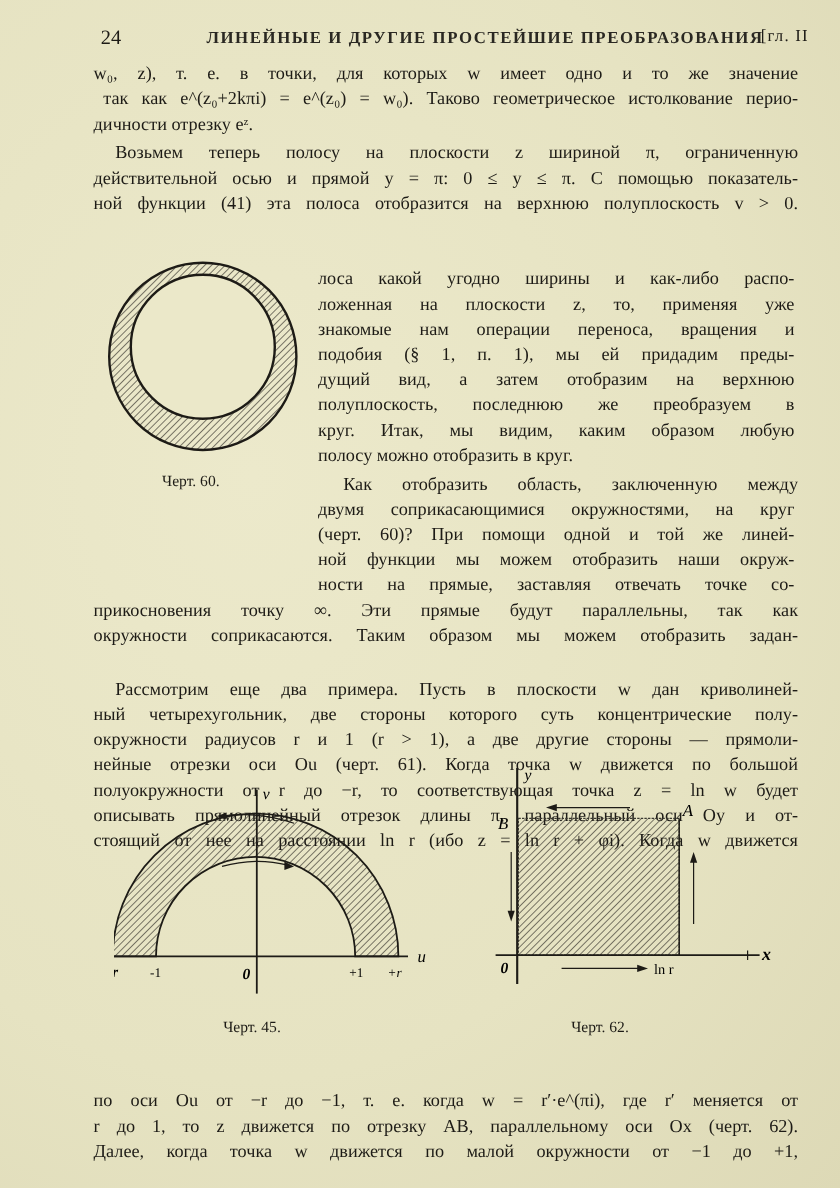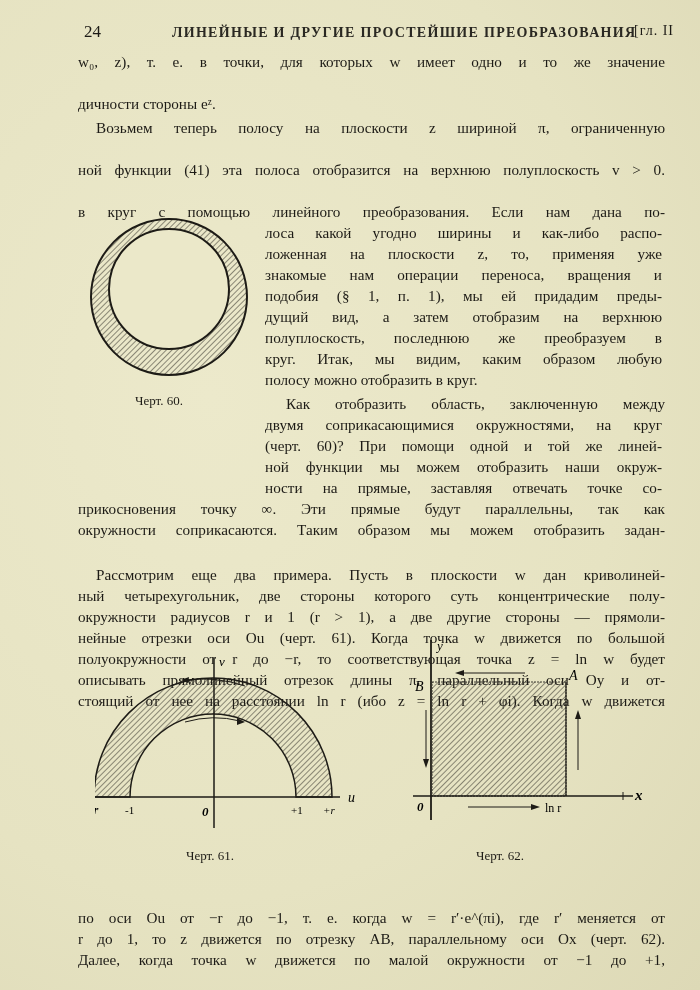--- a/index.html
+++ b/index.html
@@ -29,25 +29,26 @@
 
 <div class="page">
 
   <div class="running-head">
     <span class="page-num">24</span>
     <span class="head-title">ЛИНЕЙНЫЕ И ДРУГИЕ ПРОСТЕЙШИЕ ПРЕОБРАЗОВАНИЯ</span>
     <span class="head-chapter">[гл. II</span>
   </div>
 
   <div class="line full just" style="top:52px">w₀, z), т. е. в точки, для которых w имеет одно и то же значение</div>
-  <div class="line" style="top:94px; left:78px">дичности стороны eᶻ.</div>
+  <div class="line full just" style="top:73px; left:86px; width:579px">так как e^(z₀+2kπi) = e^(z₀) = w₀). Таково геометрическое истолкование перио-</div>
+  <div class="line" style="top:94px; left:78px">дичности отрезку eᶻ.</div>
 
   <div class="line just" style="top:118px; left:96px; width:569px">Возьмем теперь полосу на плоскости z шириной π, ограниченную</div>
+  <div class="line full just" style="top:139px">действительной осью и прямой y = π: 0 ≤ y ≤ π. С помощью показатель-</div>
   <div class="line full just" style="top:160px">ной функции (41) эта полоса отобразится на верхнюю полуплоскость v &gt; 0.</div>
-  <div class="line full just" style="top:202px">в круг с помощью линейного преобразования. Если нам дана по-</div>
 
   <div class="line narrow just" style="top:223px">лоса какой угодно ширины и как-либо распо-</div>
   <div class="line narrow just" style="top:244px">ложенная на плоскости z, то, применяя уже</div>
   <div class="line narrow just" style="top:265px">знакомые нам операции переноса, вращения и</div>
   <div class="line narrow just" style="top:286px">подобия (§ 1, п. 1), мы ей придадим преды-</div>
   <div class="line narrow just" style="top:307px">дущий вид, а затем отобразим на верхнюю</div>
   <div class="line narrow just" style="top:328px">полуплоскость, последнюю же преобразуем в</div>
   <div class="line narrow just" style="top:349px">круг. Итак, мы видим, каким образом любую</div>
   <div class="line narrow" style="top:370px">полосу можно отобразить в круг.</div>
 
@@ -109,21 +110,21 @@
       <polygon points="150,72 142,68 142,75" fill="#1d1b16"></polygon>
       <text x="124" y="16" font-size="13" font-style="italic">v</text>
       <text x="253" y="152" font-size="14" font-style="italic">u</text>
       <text x="-6" y="164" font-size="13" font-weight="bold" font-style="italic">-r</text>
       <text x="30" y="164" font-size="11">-1</text>
       <text x="107" y="166" font-size="13" font-style="italic" font-weight="bold">0</text>
       <text x="196" y="164" font-size="11">+1</text>
       <text x="228" y="164" font-size="11" font-style="italic">+r</text>
     </svg>
   </div>
-  <div class="caption" style="left:186px; top:848px">Черт. 61.</div>
+  <div class="caption" style="left:186px; top:848px">Черт. 45.</div>
 
   <div class="fig" style="left:395px; top:640px; width:260px; height:185px;">
     <svg width="260" height="185" viewBox="0 0 260 185">
       <defs>
         <pattern id="hatch62" width="4" height="4" patternUnits="userSpaceOnUse" patternTransform="rotate(45)">
           <line x1="0" y1="0" x2="0" y2="4" stroke="#2a2822" stroke-width="1"></line>
         </pattern>
       </defs>
 
       <line x1="36" y1="0" x2="36" y2="180" stroke="#1d1b16" stroke-width="1.8"></line>

